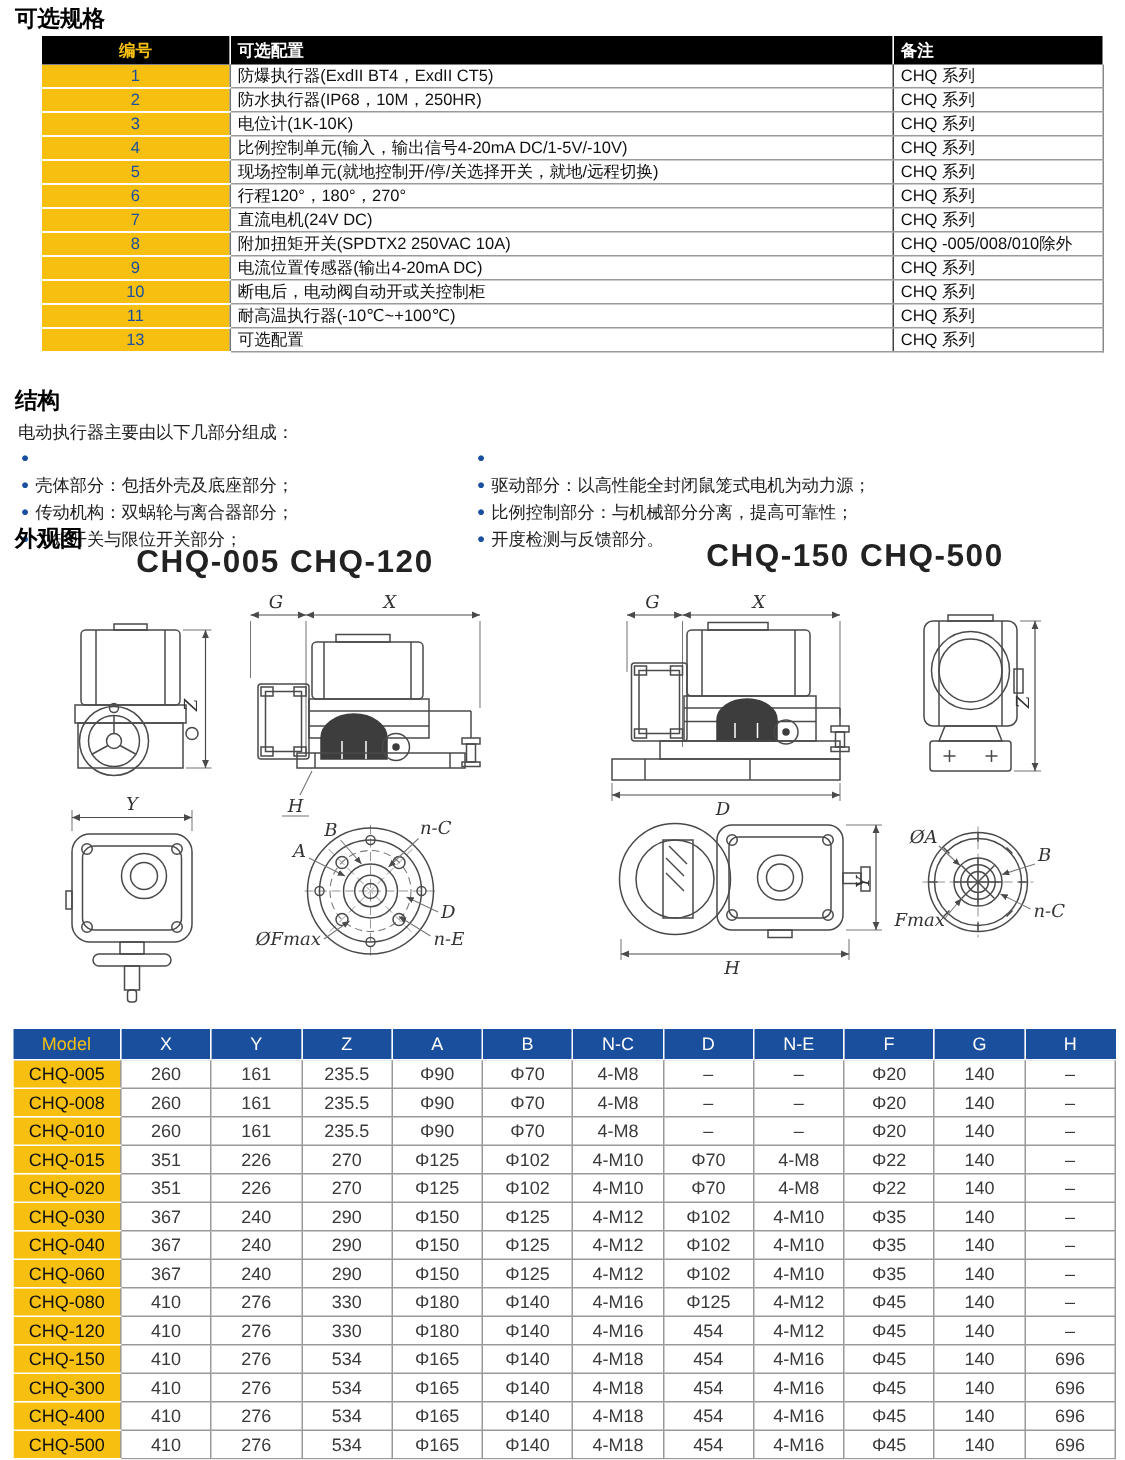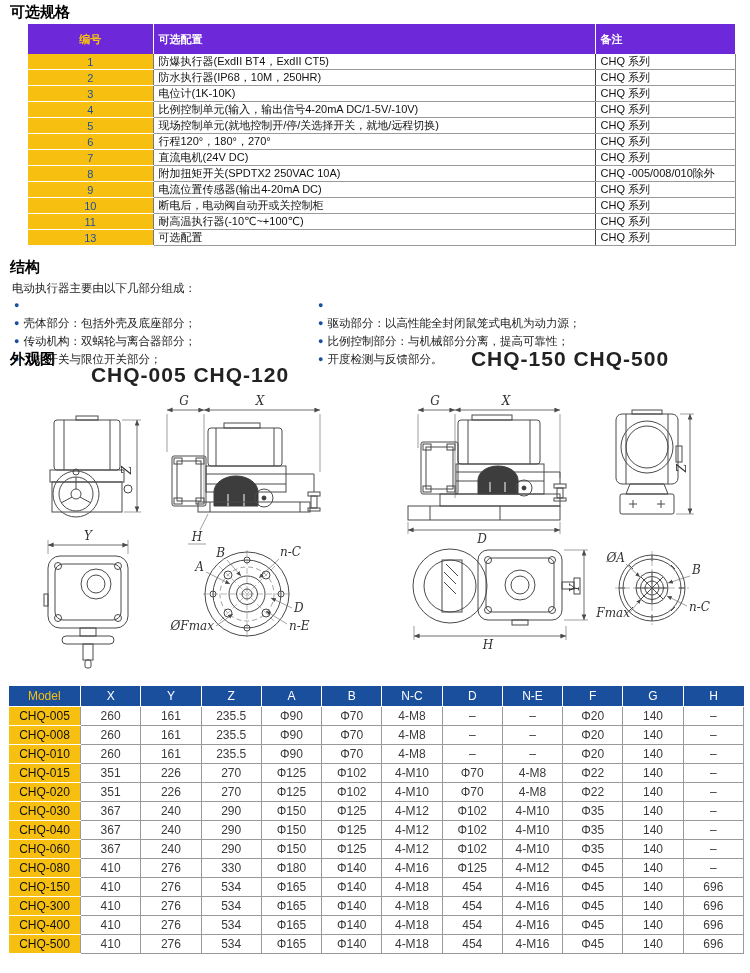--- a/index.html
+++ b/index.html
@@ -2,21 +2,21 @@
 <html><head>
 <meta charset="utf-8">
 <style>
   html,body{margin:0;padding:0;background:#fff;}
   .page{position:relative;width:750px;height:973px;background:#fff;overflow:hidden;
         font-family:"Liberation Sans","DejaVu Sans",sans-serif;}
   .h1{position:absolute;font-size:15px;font-weight:bold;color:#000;}
 
   
   .spec-table{position:absolute;left:28px;top:24px;width:707px;border-collapse:collapse;table-layout:fixed;}
-  .spec-table th{background:#6d28d9;font-size:11px;font-weight:bold;height:30px;padding:0 5px;
+  .spec-table th{background:#000000;font-size:11px;font-weight:bold;height:19px;padding:0 5px;
                  border-left:1px solid #fff;text-align:left;}
   .spec-table th:first-child{border-left:none;text-align:center;color:#f7c011;}
   .spec-table th.wt{color:#fff;margin-left:11px;}
   .spec-table td{font-size:11px;height:15px;padding:0 5px;white-space:nowrap;overflow:hidden;}
   .spec-table td.c1{background:#f7c011;color:#1a4f9d;text-align:center;border-bottom:1px solid #fff;}
   .spec-table td.c2{border-bottom:1px solid #9a9a9a;border-left:1px solid #777;color:#111;}
   .spec-table td.c3{border-bottom:1px solid #9a9a9a;border-left:1px solid #444;border-right:1px solid #888;color:#111;}
 
   
   .intro{position:absolute;font-size:11.5px;color:#222;}
@@ -168,21 +168,21 @@
       <span>比例控制部分：与机械部分分离，提高可靠性；</span>
     </li>
       <li>
       <span class="dot">●</span>
       <span>开度检测与反馈部分。</span>
     </li>
     </ul>
 
   <div class="h1" style="left:10px;top:350px;">外观图</div>
   <div class="model-title" style="left:60px;top:363px;width:260px;">CHQ-005 CHQ-120</div>
-  <div class="model-title" style="left:440px;top:347px;width:260px;">CHQ-150  CHQ-500</div>
+  <div class="model-title" style="left:440px;top:359px;width:260px;">CHQ-150  CHQ-500</div>
 
   <svg class="drawings" width="750" height="292" viewBox="0 0 750 292">
     <defs>
       <marker id="ar" viewBox="0 0 8 8" refX="7" refY="3" markerWidth="8" markerHeight="8" orient="auto-start-reverse">
         <path d="M0,0 L7,3 L0,6 Z" fill="#4a4a4a"></path>
       </marker>
     </defs>
 
     <g>
       <rect class="ln" x="54" y="30" width="66" height="50" rx="3"></rect>
@@ -570,20 +570,34 @@
         <td>Φ180</td>
         <td>Φ140</td>
         <td>4-M16</td>
         <td>Φ125</td>
         <td>4-M12</td>
         <td>Φ45</td>
         <td>140</td>
         <td>–</td>
       </tr>
         <tr>
+        <td>CHQ-120</td>
+        <td>410</td>
+        <td>276</td>
+        <td>330</td>
+        <td>Φ180</td>
+        <td>Φ140</td>
+        <td>4-M16</td>
+        <td>454</td>
+        <td>4-M12</td>
+        <td>Φ45</td>
+        <td>140</td>
+        <td>–</td>
+      </tr>
+        <tr>
         <td>CHQ-150</td>
         <td>410</td>
         <td>276</td>
         <td>534</td>
         <td>Φ165</td>
         <td>Φ140</td>
         <td>4-M18</td>
         <td>454</td>
         <td>4-M16</td>
         <td>Φ45</td>

